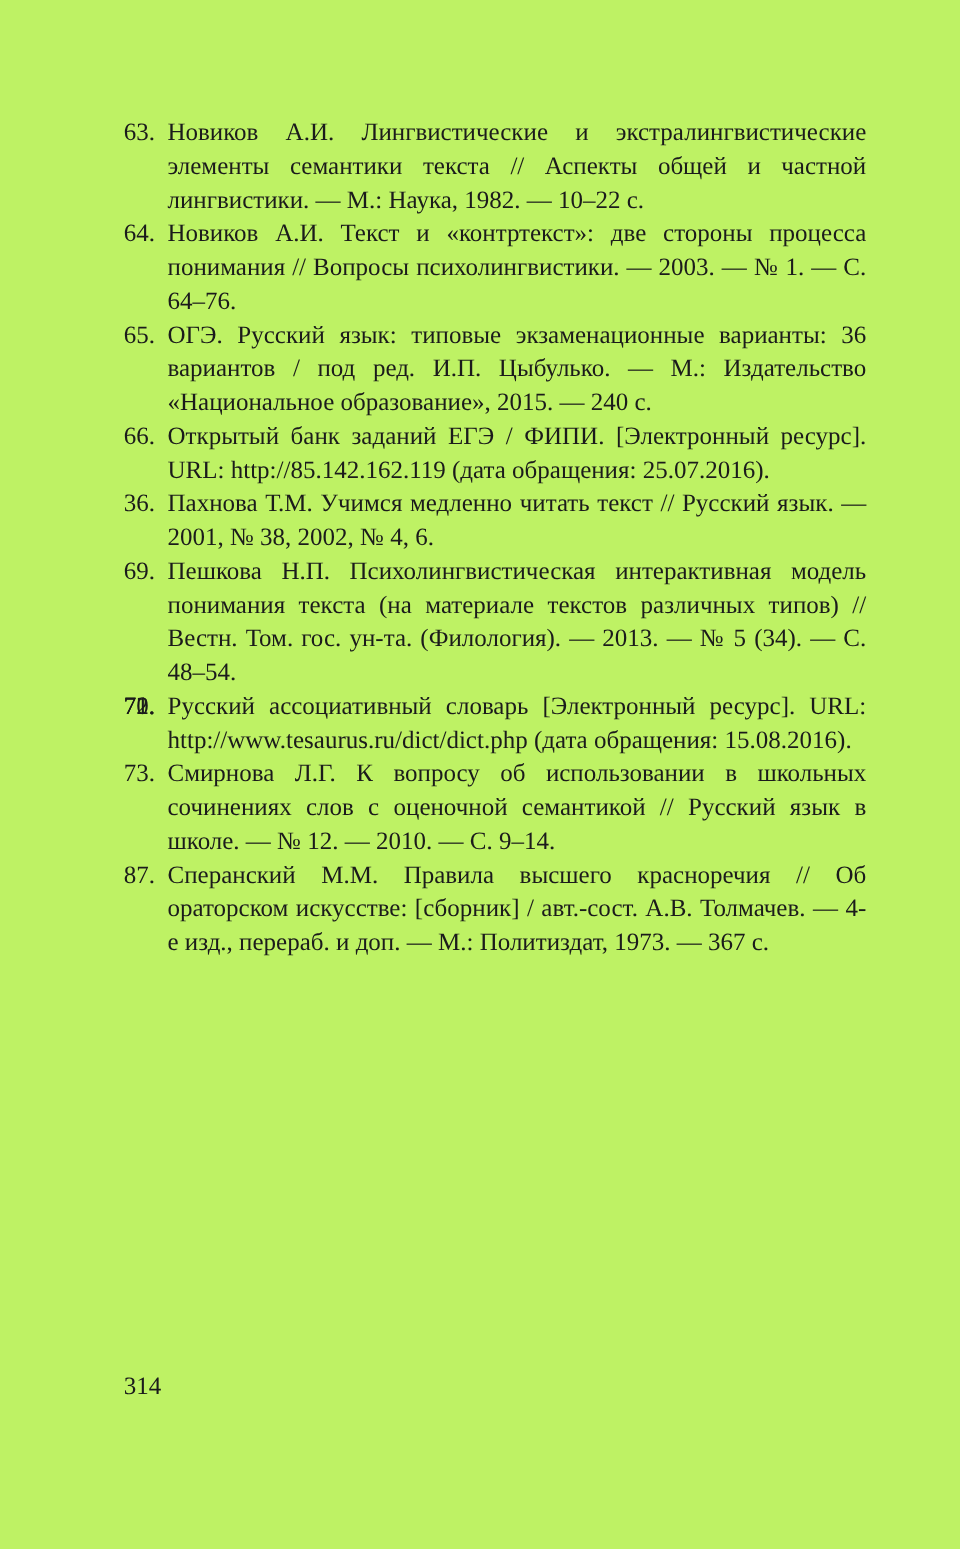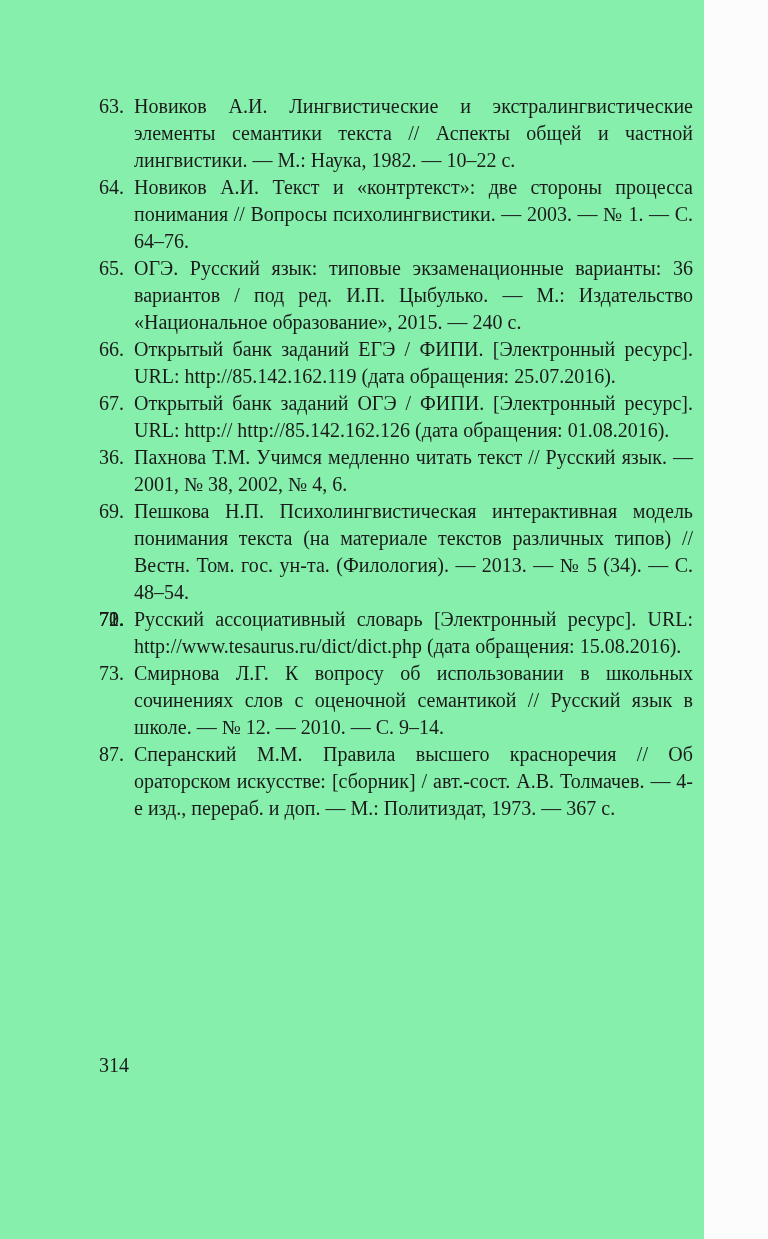--- a/index.html
+++ b/index.html
@@ -5,24 +5,24 @@
     * { margin: 0; padding: 0; box-sizing: border-box; }
     html, body {
       width: 768px;
       height: 1239px;
       background: #fcfcfc;
       font-family: "Liberation Serif", "DejaVu Serif", serif;
       color: #1b1b1b;
     }
     .book-page {
       position: relative;
-      width: 704px;
+      width: 768px;
       height: 1239px;
       overflow: hidden;
-      background: #86efac;
+      background: #bef264;
     }
     .bibliography {
       position: absolute;
       left: 99px;
       top: 93px;
       width: 594px;
     }
     .entry {
       position: relative;
       padding-left: 35px;
@@ -34,21 +34,21 @@
     }
     .entry-num {
       position: absolute;
       left: 0;
       top: 0;
       white-space: nowrap;
     }
     .page-number {
       position: absolute;
       left: 99px;
-      top: 1052px;
+      top: 1096px;
       font-size: 20px;
       line-height: 27px;
     }
   </style>
 </head>
 <body>
 
 <div class="book-page">
 
   <div class="bibliography">
@@ -66,24 +66,20 @@
     <div class="entry">
       <span class="entry-num">65.</span>
       <span>ОГЭ. Русский язык: типовые экзаменационные варианты: 36 вариантов / под ред. И.П. Цыбулько. — М.: Издатель­ство «Национальное образование», 2015. — 240 с.</span>
     </div>
 
     <div class="entry">
       <span class="entry-num">66.</span>
       <span>Открытый банк заданий ЕГЭ / ФИПИ. [Электронный ресурс]. URL: http://85.142.162.119 (дата обращения: 25.07.2016).</span>
     </div>
 
-    <div class="entry">
-      <span class="entry-num">67.</span>
-      <span>Открытый банк заданий ОГЭ / ФИПИ. [Электронный ре­сурс]. URL: http:// http://85.142.162.126 (дата обращения: 01.08.2016).</span>
-    </div>
 
     <div class="entry">
       <span class="entry-num">36.</span>
       <span>Пахнова Т.М. Учимся медленно читать текст // Русский язык. — 2001, № 38, 2002, № 4, 6.</span>
     </div>
 
     <div class="entry">
       <span class="entry-num">69.</span>
       <span>Пешкова Н.П. Психолингвистическая интерактивная мо­дель понимания текста (на материале текстов различных типов) // Вестн. Том. гос. ун-та. (Филология). — 2013. — № 5 (34). — С. 48–54.</span>
     </div>

